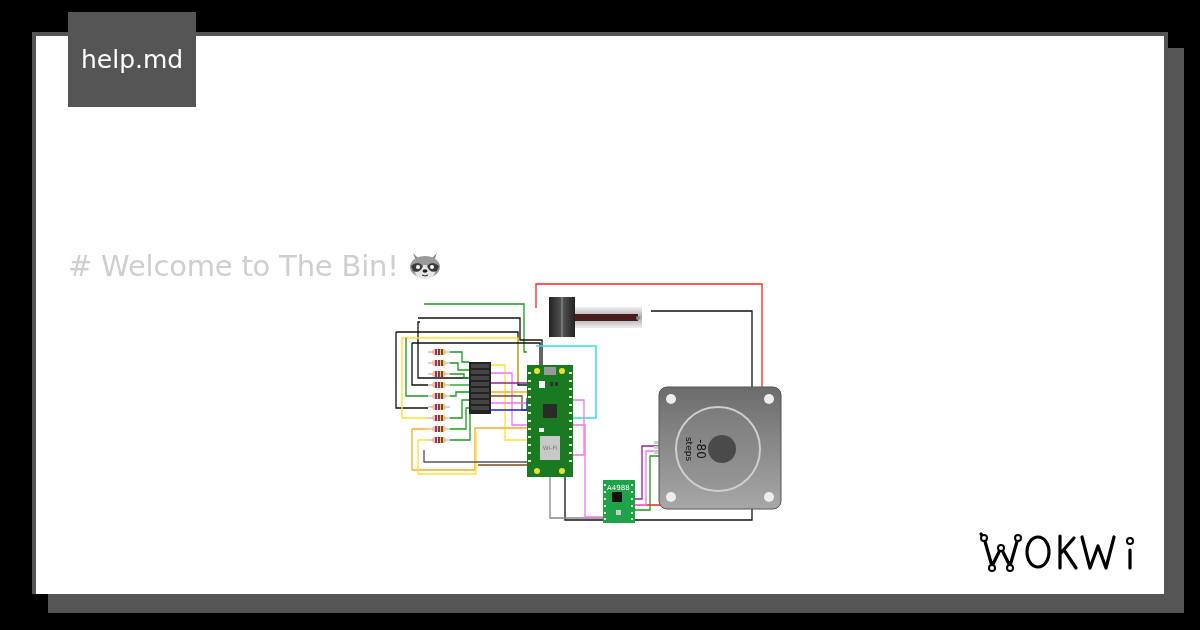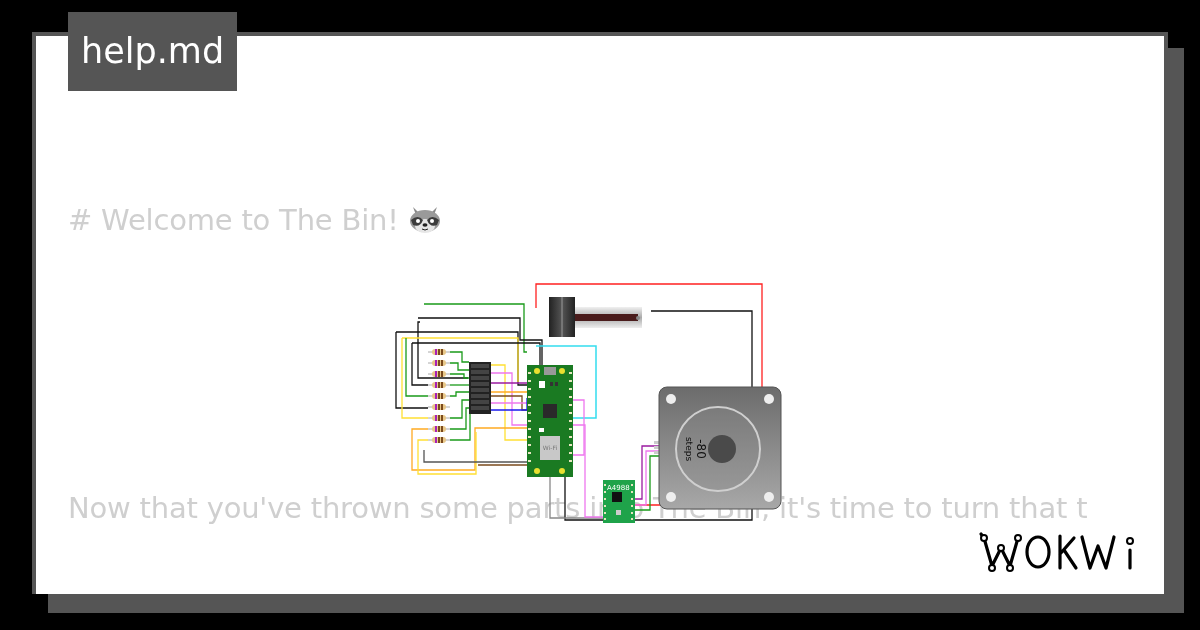--- a/index.html
+++ b/index.html
@@ -8,28 +8,28 @@
     font-family: "DejaVu Sans", "Liberation Sans", sans-serif;
   }
   .shadow {
     position: absolute; left: 48px; top: 48px; width: 1136px; height: 565px; background: #555;
   }
   .window {
     position: absolute; left: 32px; top: 32px; width: 1128px; height: 558px;
     background: #fff; border: 4px solid #555; border-bottom: none; overflow: hidden;
   }
   .tab {
-    position: absolute; left: 68px; top: 12px; height: 63px; padding: 8px 13px;
-    background: #555; color: #fff; font-size: 35px; line-height: 63px; z-index: 5;
+    position: absolute; left: 68px; top: 12px; height: 63px; padding: 16px 13px;
+    background: #555; color: #fff; font-size: 25px; line-height: 63px; z-index: 5;
   }
   .doc {
     position: absolute; left: 32px; top: 68px; width: 1064px; height: 520px; overflow: hidden;
     color: #cfcfcf; font-size: 29px; line-height: 48px; white-space: pre; letter-spacing: -0.2px;
   }
-  .doc .line { height: 48px; overflow: hidden; }
+  .doc .line { height: 48px; overflow: hidden; margin-top: 46px; }
   .emoji { display: inline-block; width: 34px; height: 30px; vertical-align: -4px; }
   .circuit { position: absolute; left: 0; top: 0; width: 1200px; height: 630px; z-index: 4; pointer-events: none; }
   .circuit * { pointer-events: auto; }
   .logo { position: absolute; left: 978px; top: 528px; width: 174px; height: 48px; z-index: 6; }
 </style>
 </head>
 <body>
 
 <div class="shadow"></div>
 <div class="window"></div>

